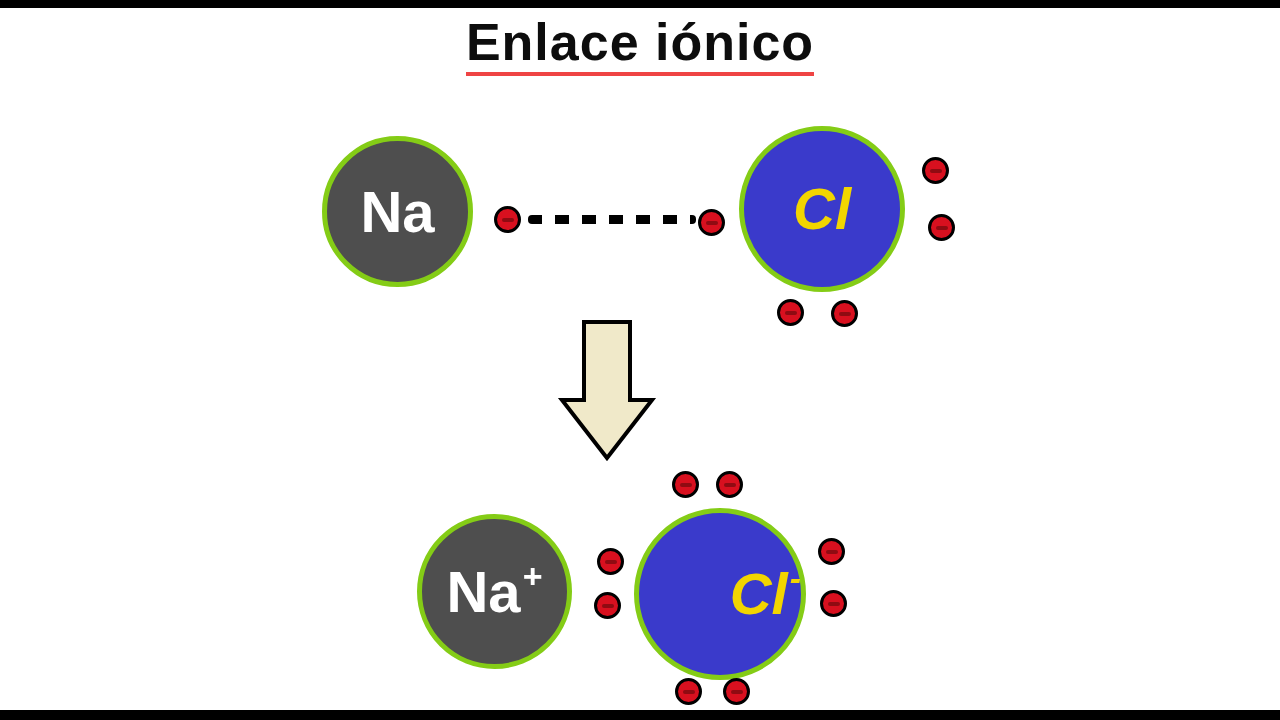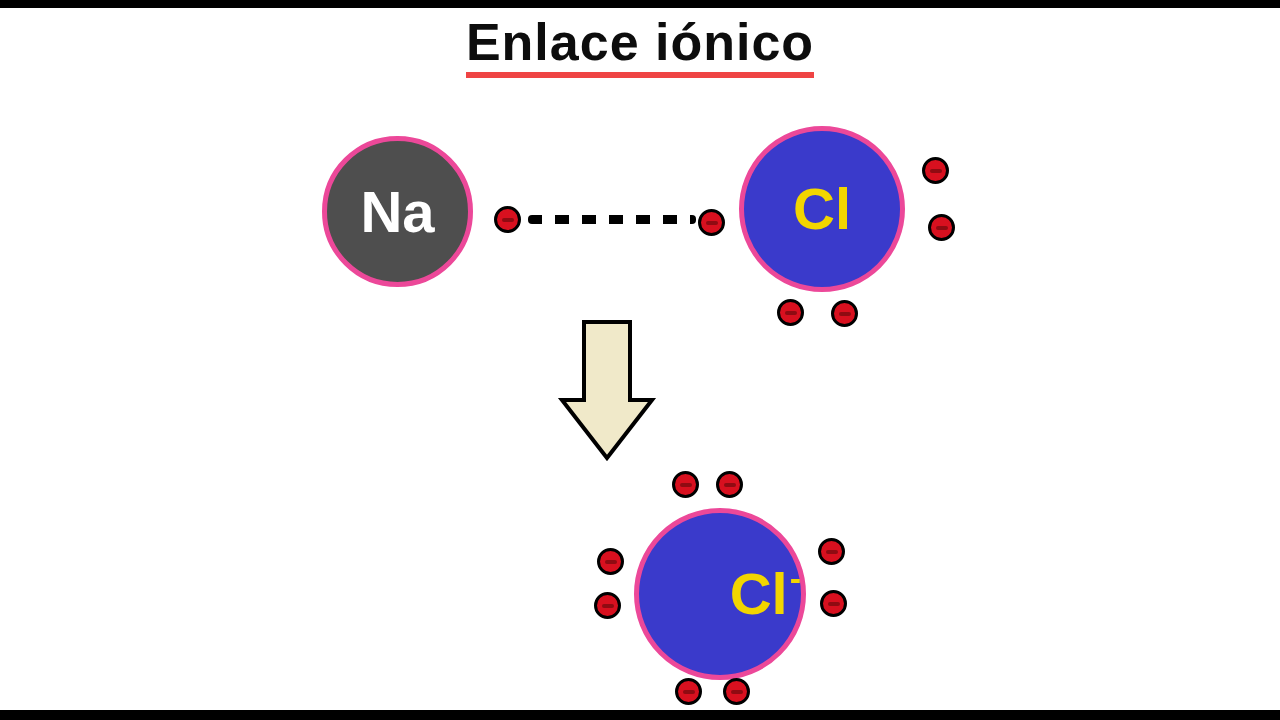--- a/index.html
+++ b/index.html
@@ -29,44 +29,44 @@
     top: 12px;
     left: 0;
     width: 1280px;
     text-align: center;
     font-size: 52px;
     font-weight: bold;
     color: #0d0d0d;
     letter-spacing: 1px;
   }
   .title span {
-    border-bottom: 6px solid #ef4444;
+    border-bottom: 4px solid #ef4444;
     padding-bottom: 1px;
   }
 
   .atom {
     position: absolute;
     border-radius: 50%;
-    border: 5px solid #ec4899;
+    border: 5px solid #84cc16;
     box-sizing: border-box;
     display: flex;
     align-items: center;
     justify-content: center;
   }
   .atom-na { background: #4e4e4e; }
   .atom-cl { background: #3a3acb; }
 
   .atom-label {
     font-weight: bold;
     font-size: 58px;
     line-height: 1;
     white-space: nowrap;
   }
   .label-na { color: #ffffff; }
-  .label-cl { color: #f2d500; }
+  .label-cl { color: #f2d500; font-style: italic; }
 
   .charge {
     display: inline-block;
     font-size: 34px;
     font-weight: bold;
     position: relative;
     top: -24px;
     margin-left: 2px;
   }
 
@@ -142,20 +142,25 @@
 
   <div class="electron" style="left:922px; top:157px;"></div>
   <div class="electron" style="left:928px; top:214px;"></div>
   <div class="electron" style="left:777px; top:299px;"></div>
   <div class="electron" style="left:831px; top:300px;"></div>
 
   <svg class="arrow" viewBox="0 0 105 150">
     <polygon points="29,6 75,6 75,84 97,84 52,142 7,84 29,84" fill="#f0e9c9" stroke="#000000" stroke-width="4" stroke-linejoin="miter"></polygon>
   </svg>
 
+  <div class="atom atom-na na-after">
+    <div class="atom-label label-na">
+      <span>Na</span><span class="charge">+</span>
+    </div>
+  </div>
 
   <div class="atom atom-cl cl-after">
     <div class="atom-label label-cl">
       <span>Cl</span><span class="charge">-</span>
     </div>
   </div>
 
   <div class="electron" style="left:672px; top:471px;"></div>
   <div class="electron" style="left:716px; top:471px;"></div>
 

